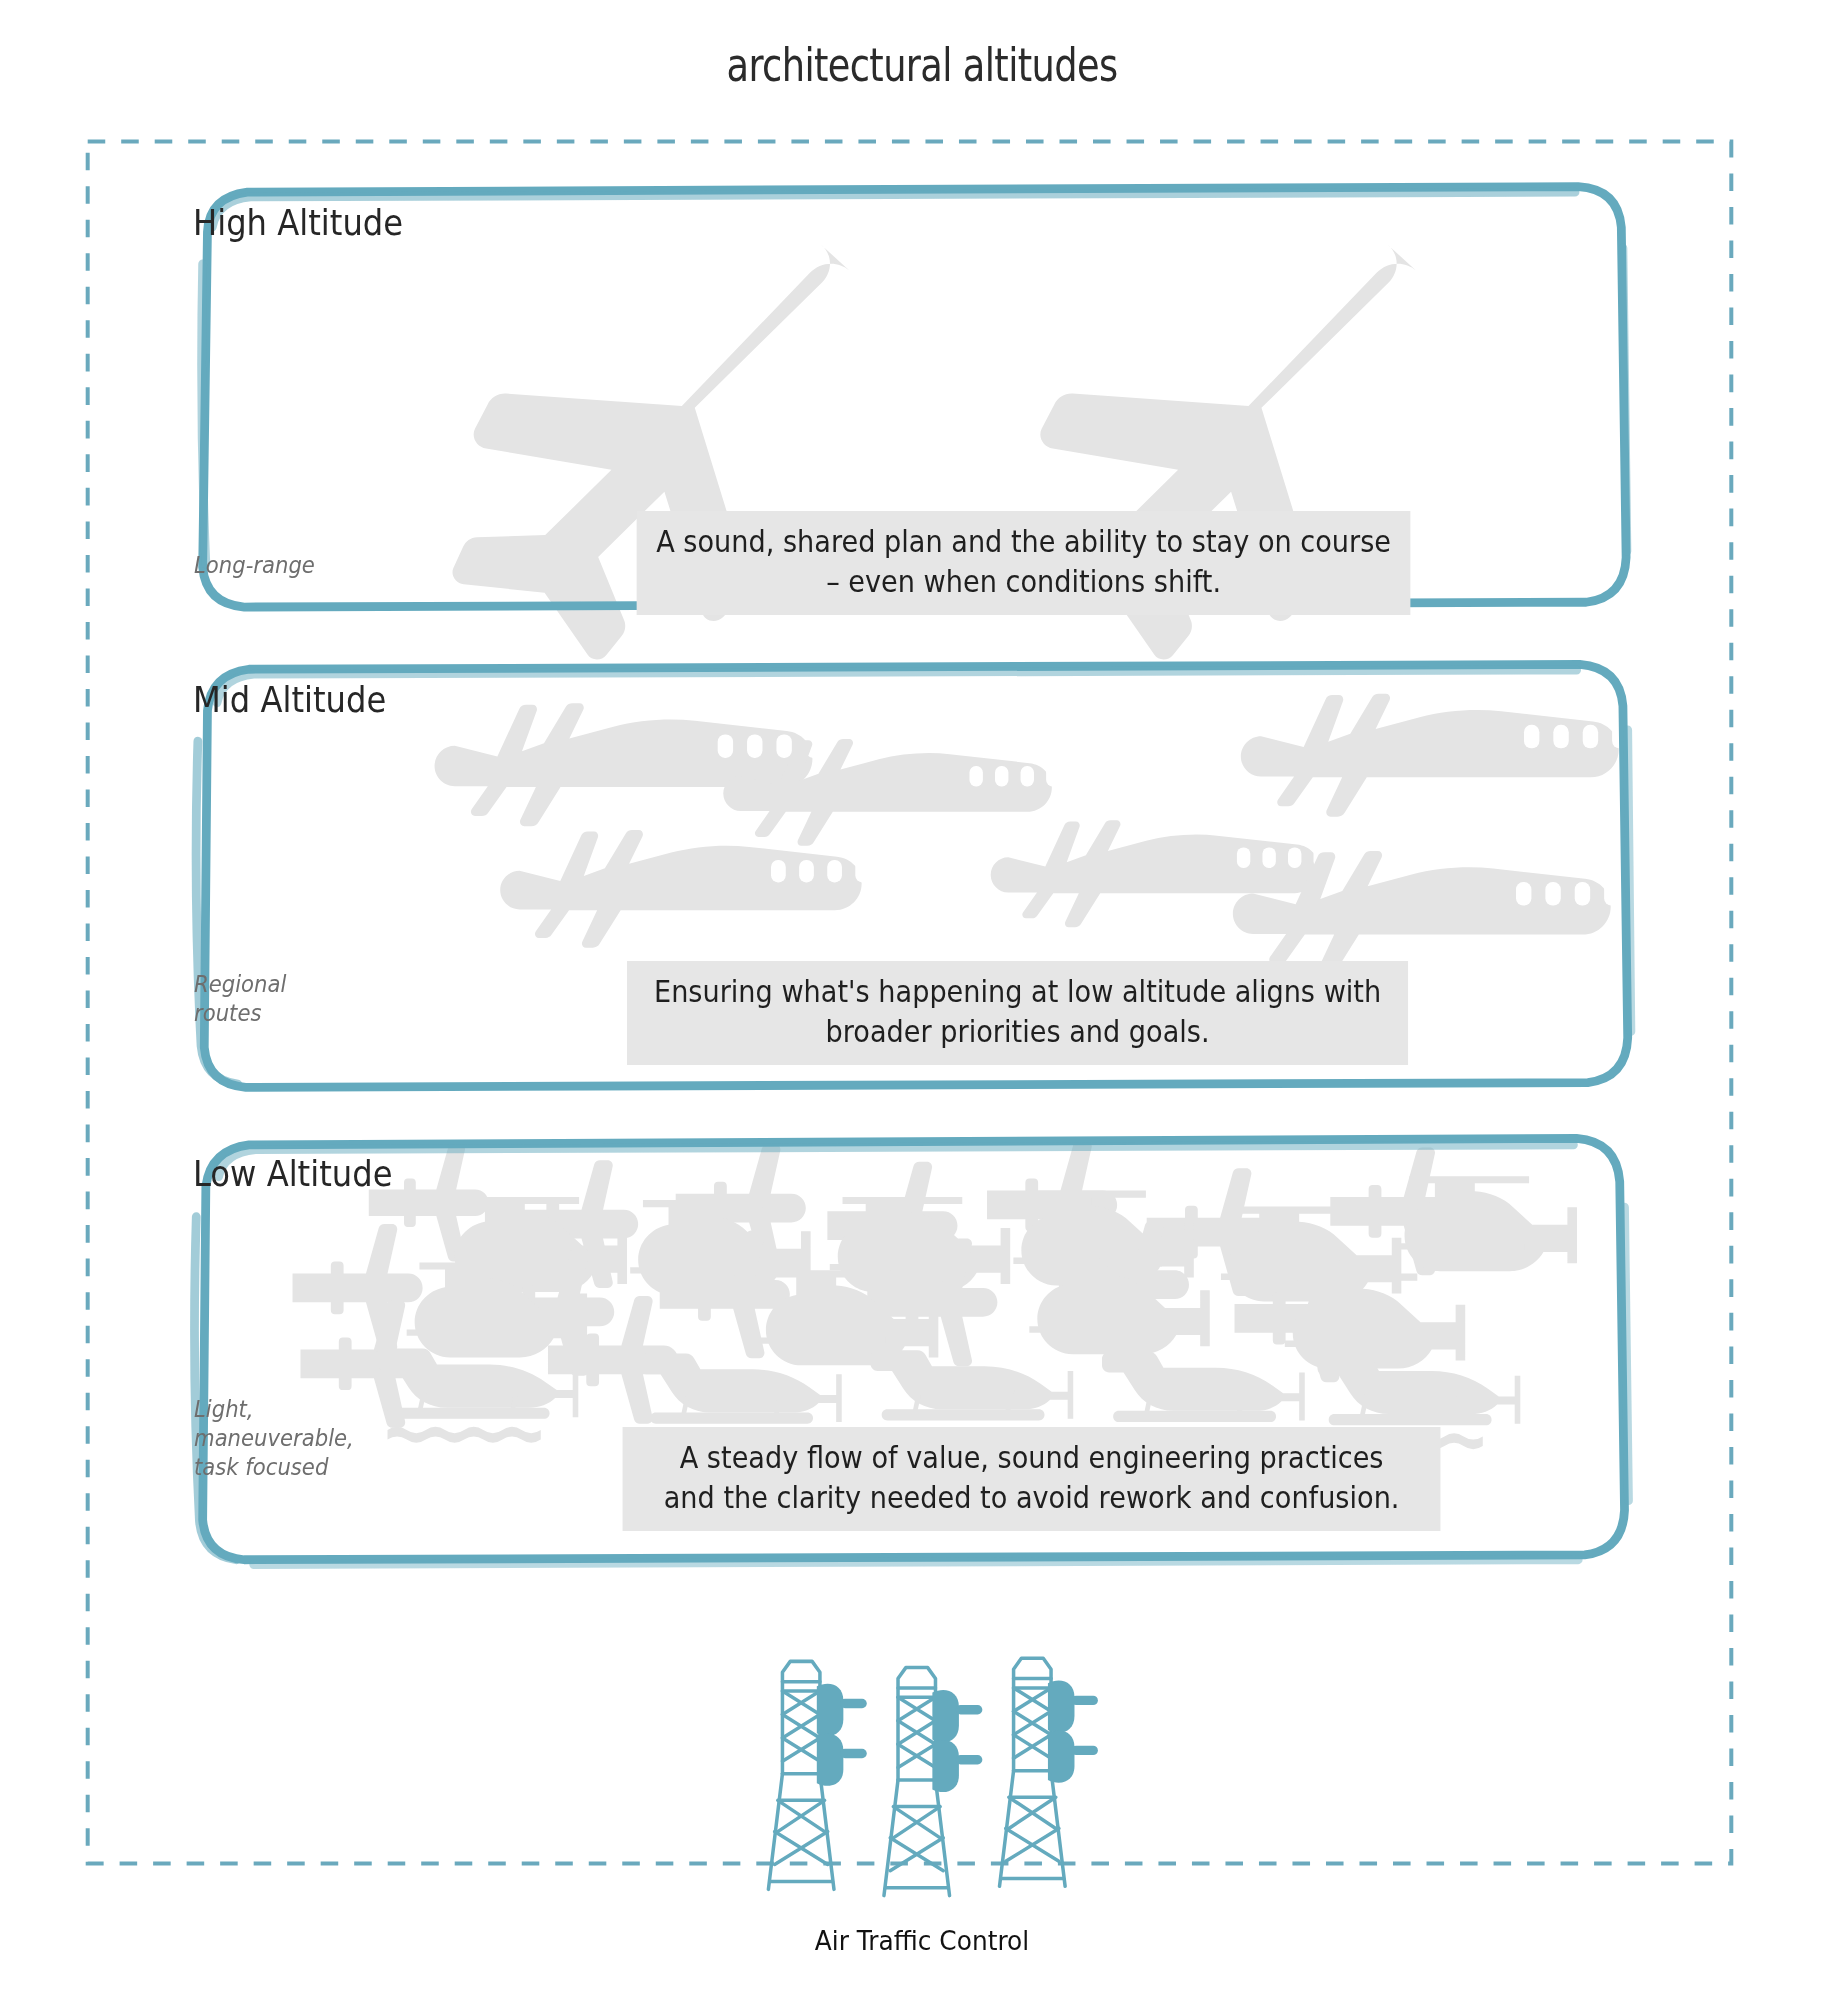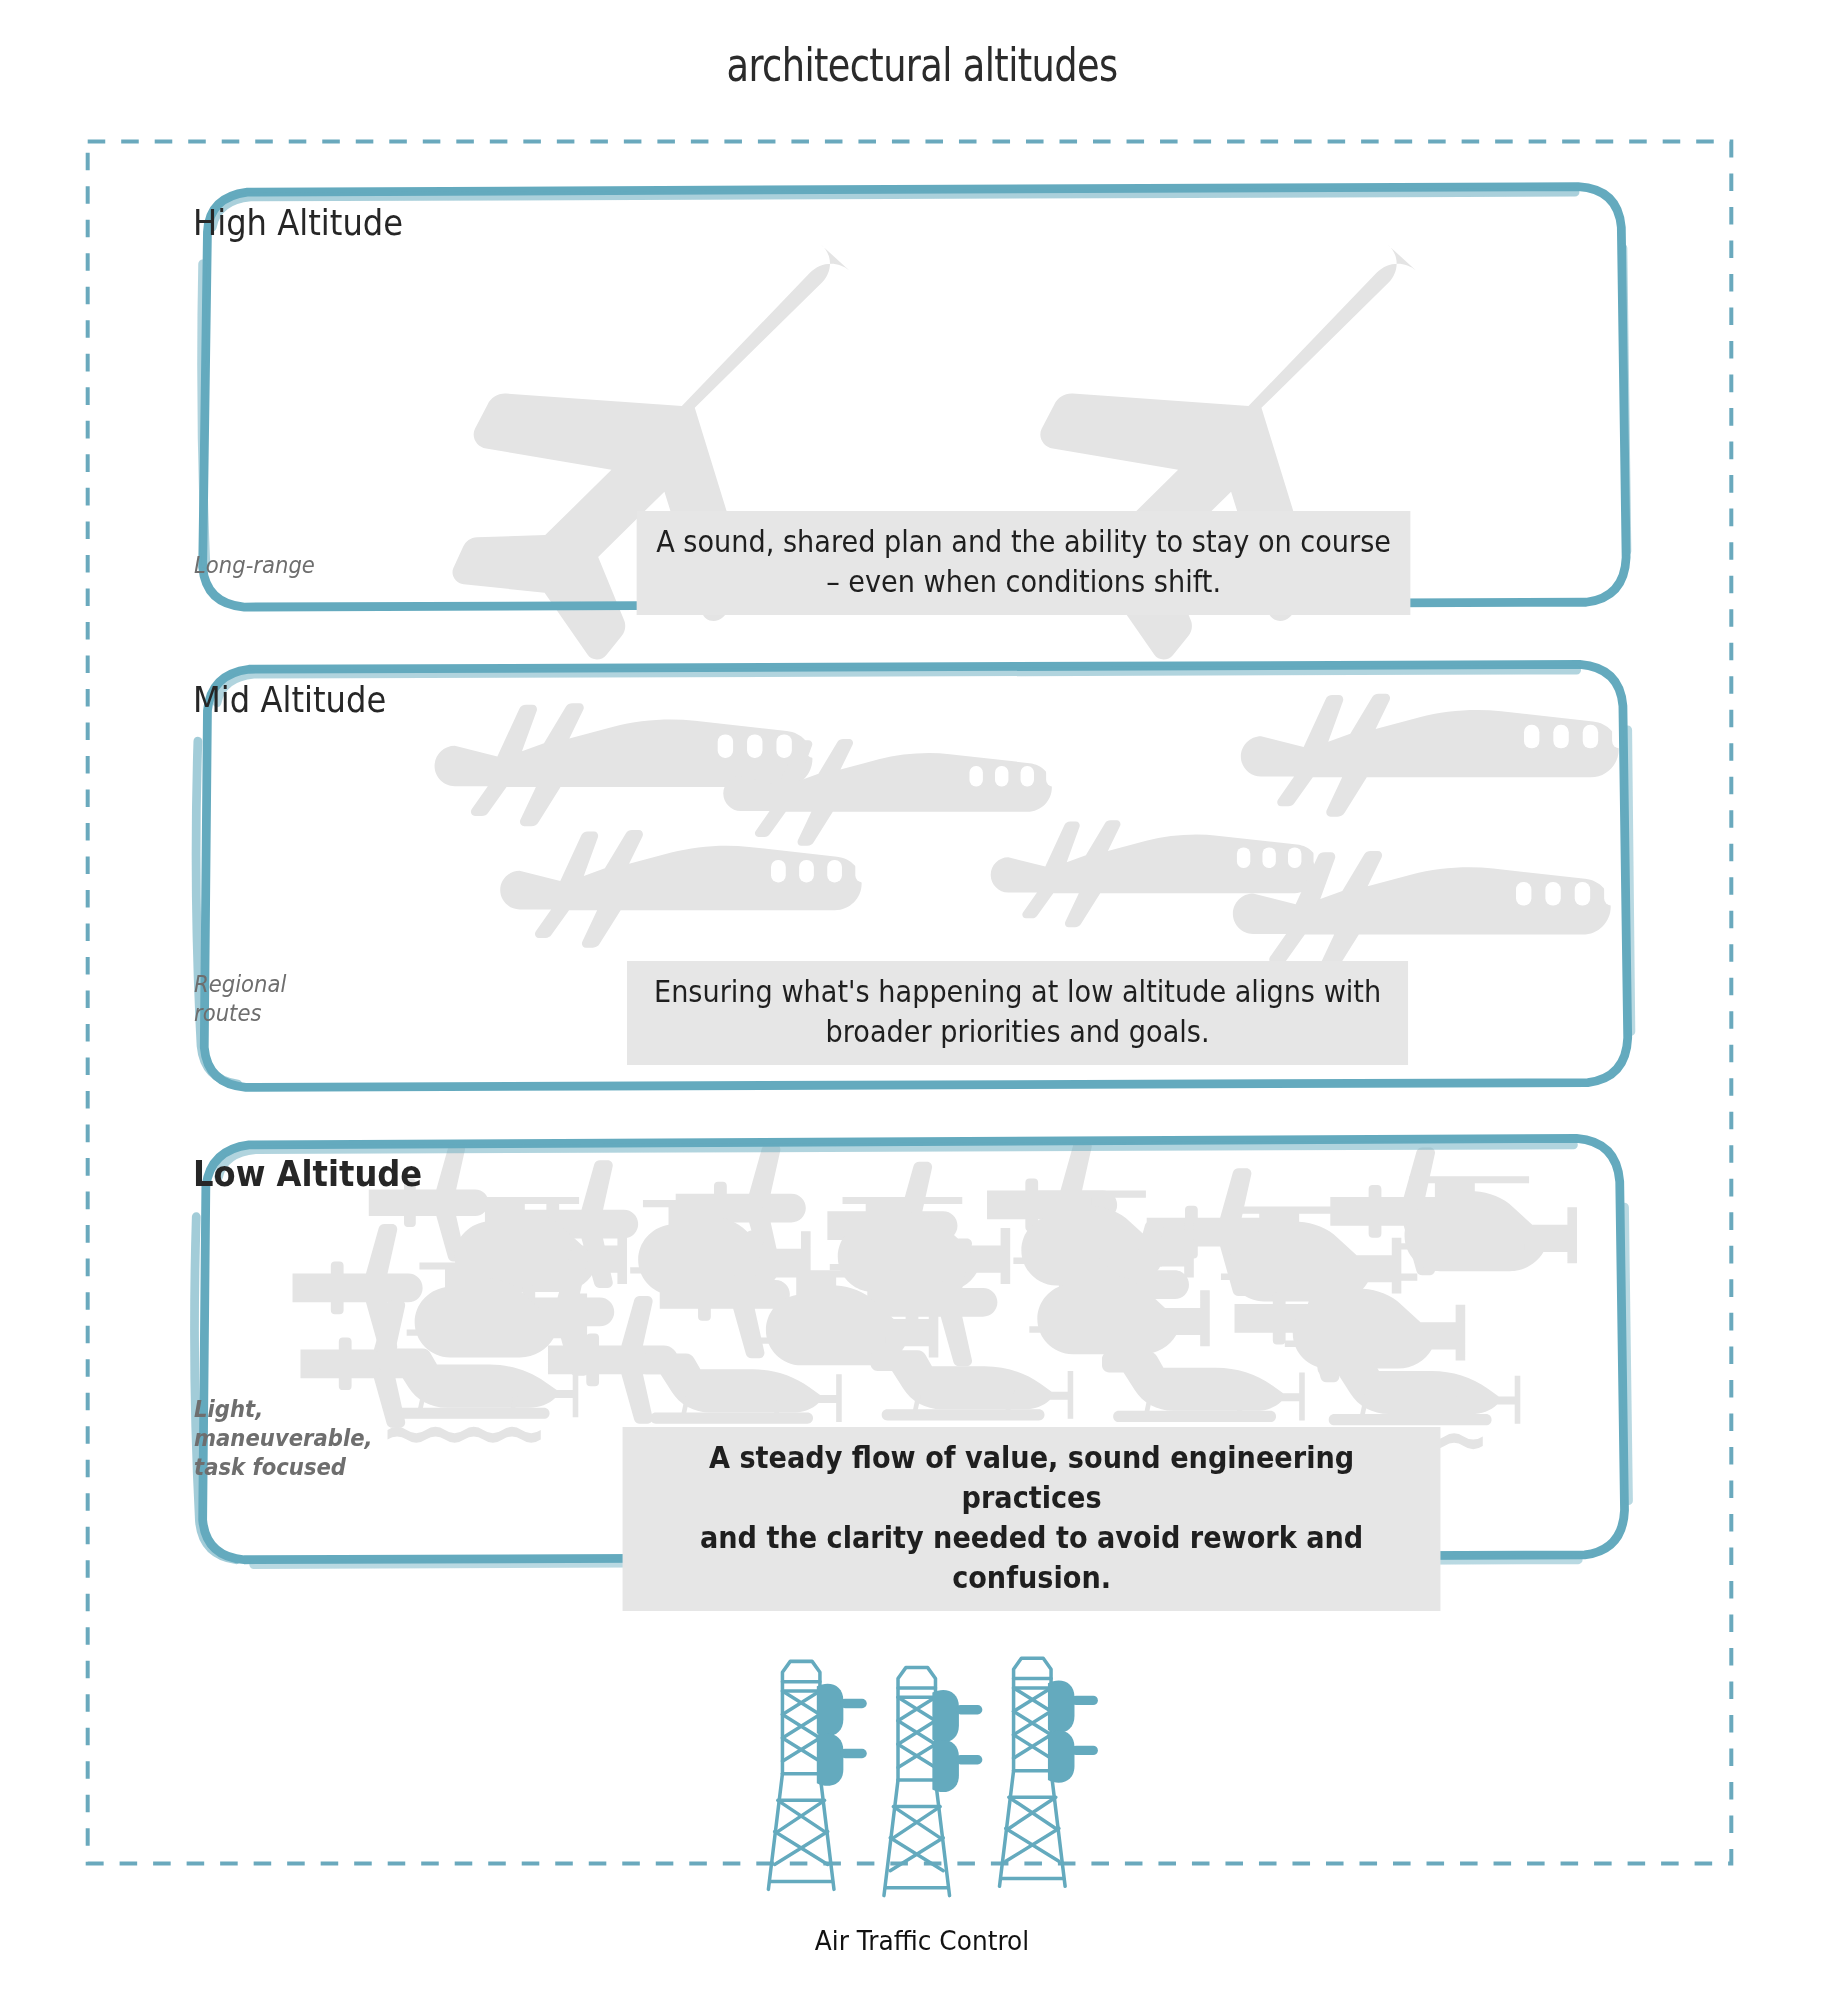--- a/index.html
+++ b/index.html
@@ -176,21 +176,21 @@
       </g>
     </svg>
 
     <div class="band-title" style="left:37px;top:21px;">Mid Altitude</div>
     <div class="band-side" style="left:38px;top:311px;white-space:pre-line;">Regional
 routes</div>
     <div class="band-desc" style="left:437px;top:302px;width:814px;">Ensuring what's happening at low altitude aligns with
 broader priorities and goals.</div>
   </div>
 
-  <div class="band" style="left:156px;top:1133px;width:1504px;height:436px;font-weight:bold;">
+  <div class="band" style="left:156px;top:1133px;width:1504px;height:436px;">
 
     <svg class="fleet" viewBox="0 0 1884 546">
       <defs>
         <g id="lightplane">
           <path d="M46 4 l10 0 c4 0 7 4 6 8 l-12 54 26 0 c10 0 18 8 18 18 0 10 -8 18 -18 18 l-26 0 12 54 c1 4 -2 8 -6 8 l-10 0 c-3 0 -6 -2 -7 -5 l-16 -57 -28 0 0 10 c0 3 -2 5 -5 5 l-6 0 c-3 0 -5 -2 -5 -5 l0 -10 -48 0 0 -36 48 0 0 -10 c0 -3 2 -5 5 -5 l6 0 c3 0 5 2 5 5 l0 10 28 0 16 -57 c1 -3 4 -5 7 -5 z"></path>
         </g>
         <g id="helicopter">
           <path d="M10 12 l150 0 0 9 -68 0 0 10 c18 1 36 8 48 20 l24 22 44 0 0 -22 12 0 0 70 -12 0 0 -14 -30 0 c-8 14 -24 24 -42 24 l-88 0 c-24 0 -44 -20 -44 -44 0 -22 16 -40 38 -44 l0 -22 -32 0 z"></path>
           <path d="M-6 96 l160 0 0 8 -160 0 z"></path>
         </g>

